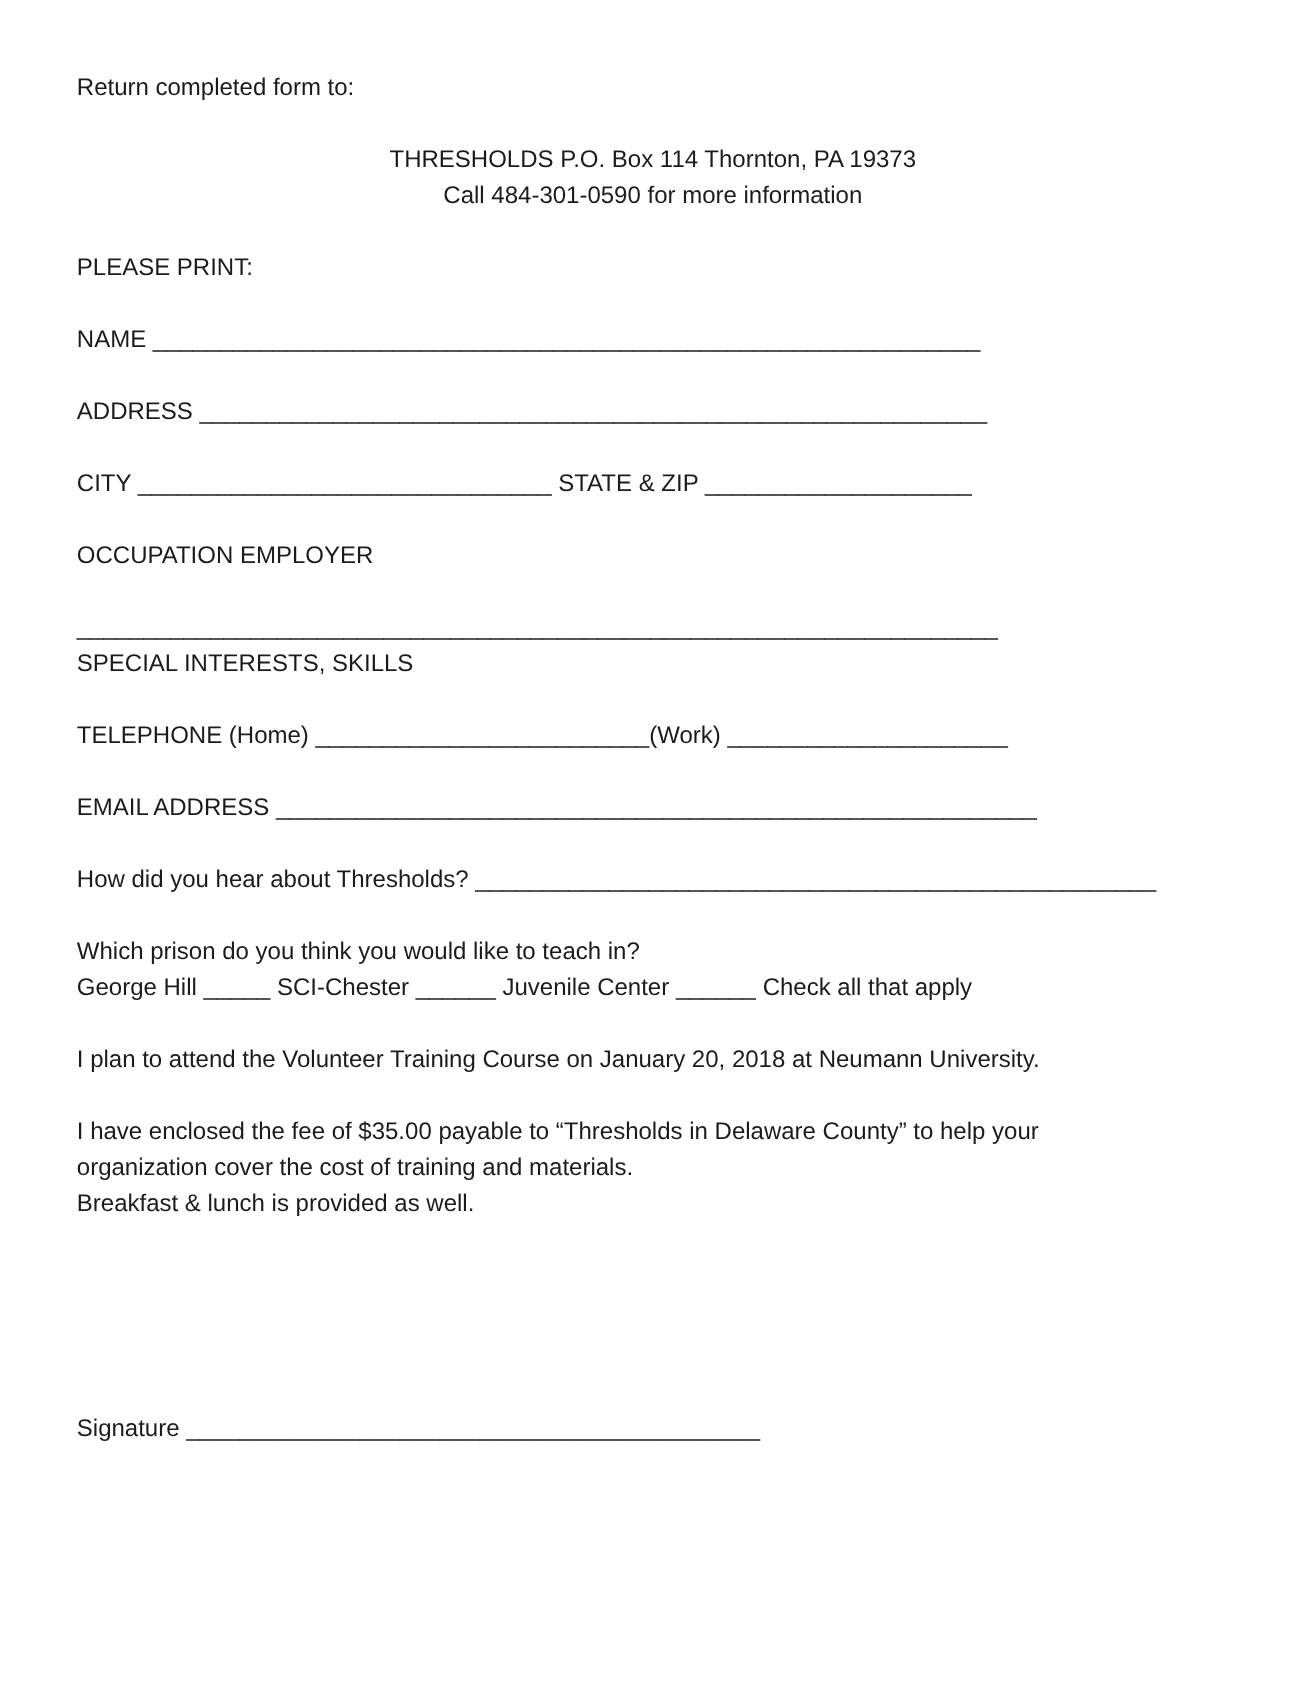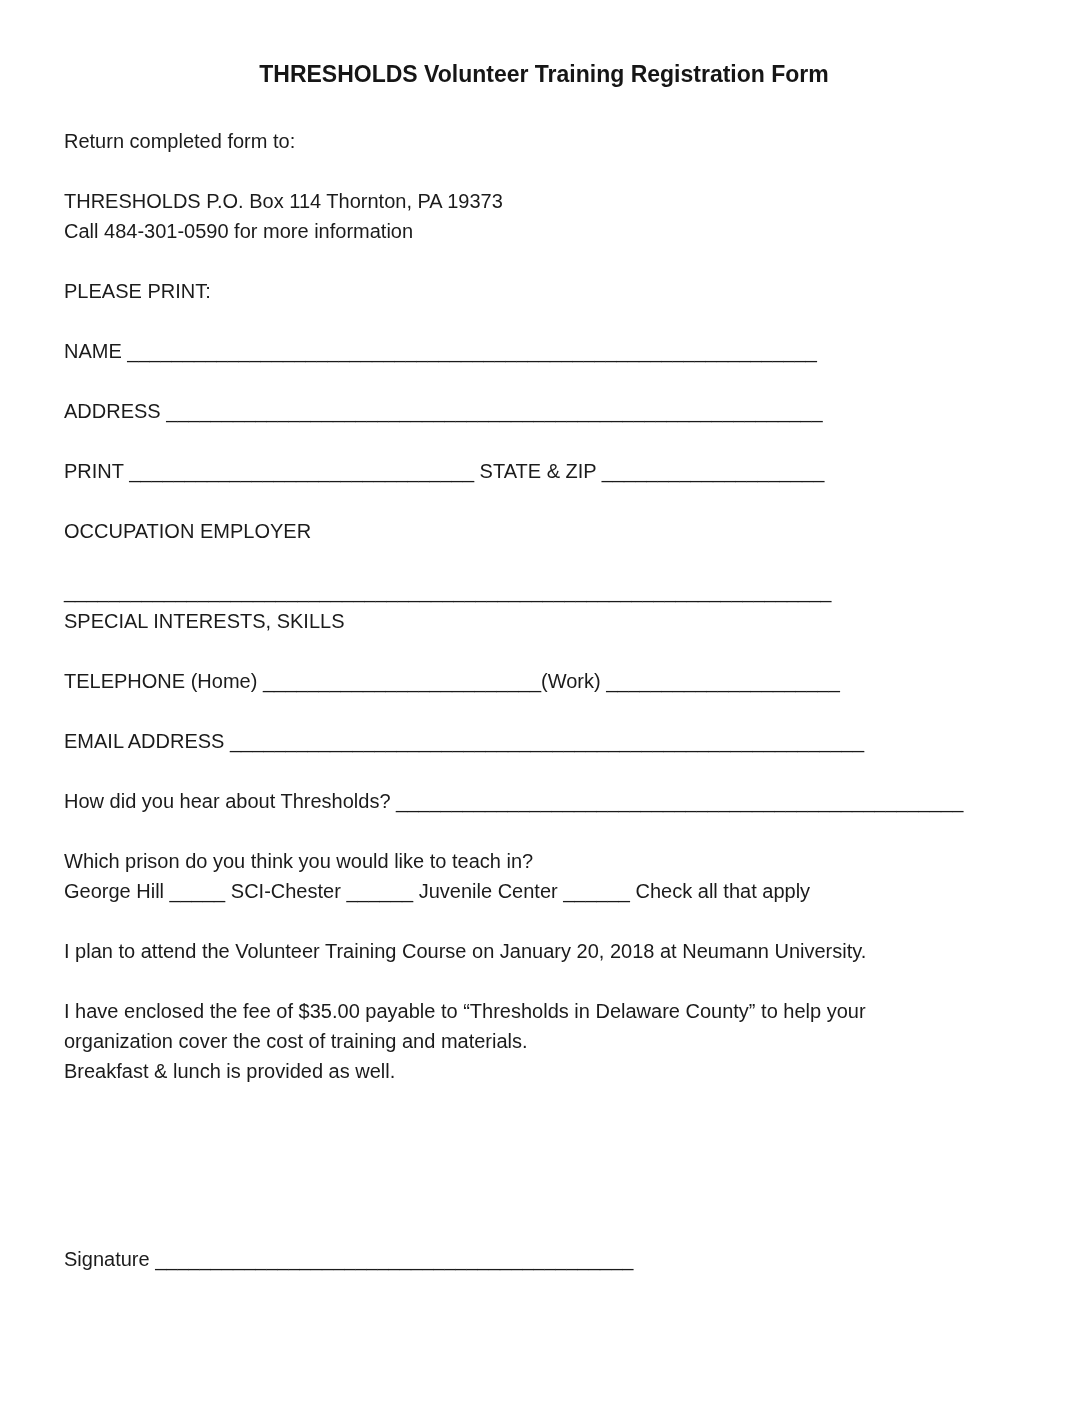--- a/index.html
+++ b/index.html
@@ -24,35 +24,34 @@
   .title {
     font-size: 23px;
     line-height: 32px;
     font-weight: 700;
     text-align: center;
     margin: 0 0 36px 0;
     color: #161616;
   }
   .para { margin: 0 0 30px 0; }
   .para-tight { margin: 0; }
-  .center { text-align: left; }
+  .center { text-align: center; }
   .row { white-space: nowrap; }
   .blank {
     white-space: nowrap;
     letter-spacing: 0;
     margin-top: 40px;
   }
   .spacer { height: 158px; }
 </style>
 </head>
 <body>
 
 <div class="page">
 
-  <h1 class="title">THRESHOLDS Volunteer Training Registration Form</h1>
 
   <p class="para">Return completed form to:</p>
 
   <div class="para">
     <div class="center">THRESHOLDS P.O. Box 114 Thornton, PA 19373</div>
     <div class="center">Call 484-301-0590 for more information</div>
   </div>
 
   <p class="para">PLEASE PRINT:</p>
 
@@ -60,21 +59,21 @@
     <span>NAME</span>
     <span class="blank">______________________________________________________________</span>
   </p>
 
   <p class="para row">
     <span>ADDRESS</span>
     <span class="blank">___________________________________________________________</span>
   </p>
 
   <p class="para row">
-    <span>PRINT</span>
+    <span>CITY</span>
     <span class="blank">_______________________________</span>
     <span>STATE &amp; ZIP</span>
     <span class="blank">____________________</span>
   </p>
 
   <p class="para">OCCUPATION EMPLOYER</p>
 
   <p class="para-tight row">
     <span class="blank">_____________________________________________________________________</span>
   </p>

